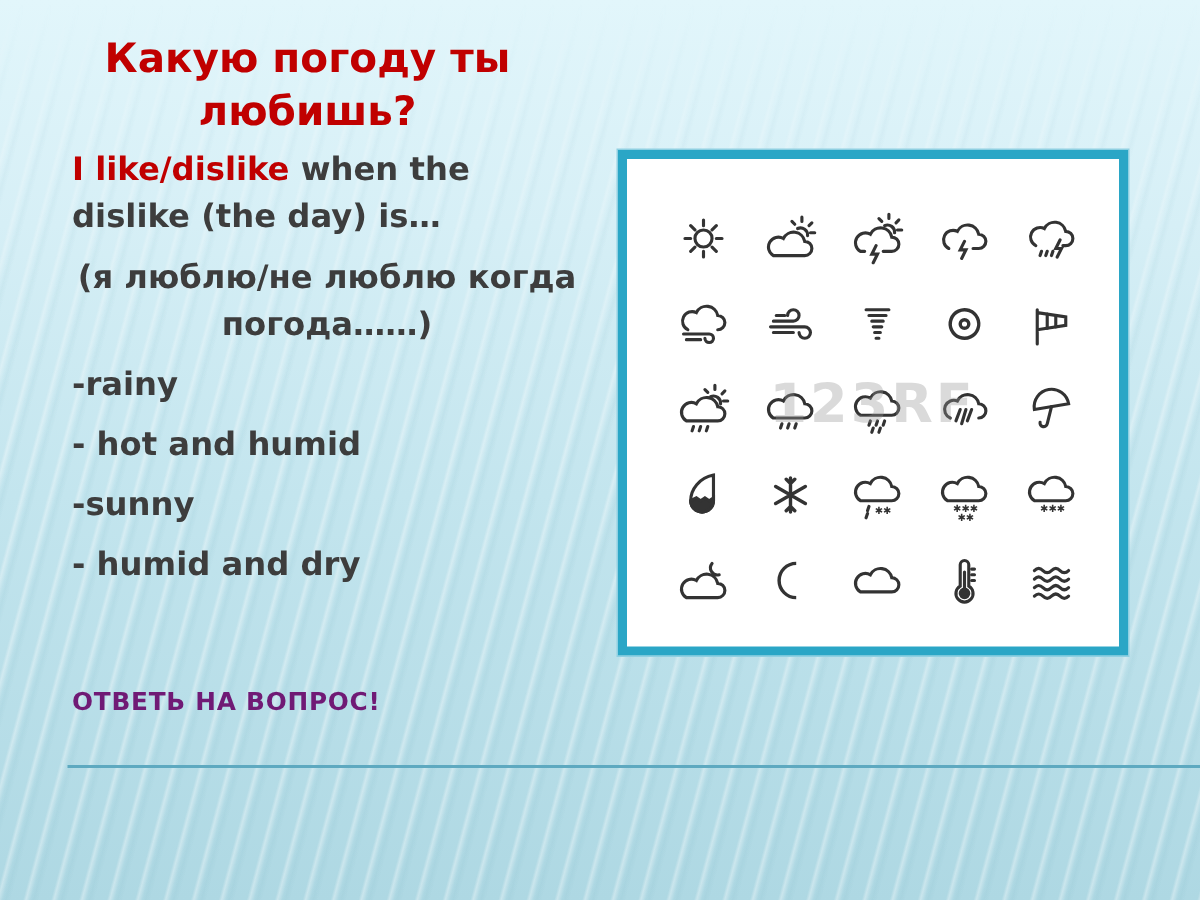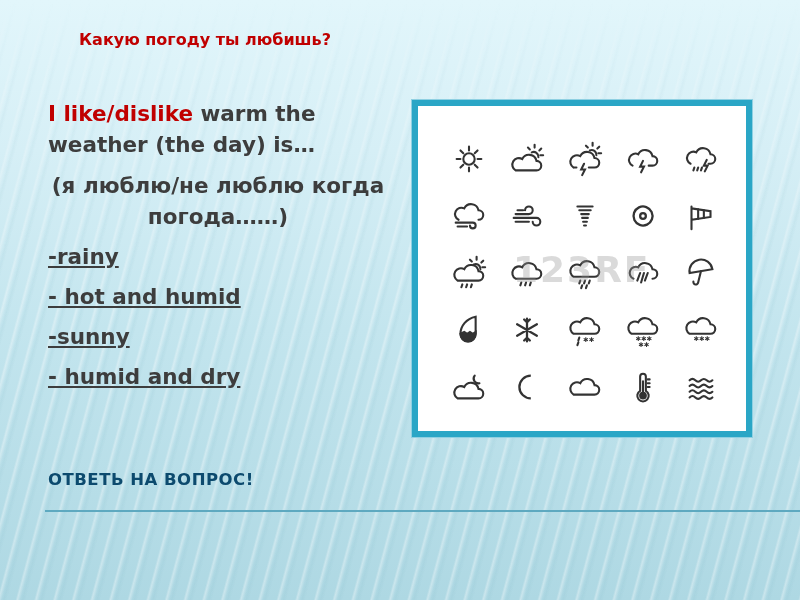--- a/index.html
+++ b/index.html
@@ -13,33 +13,33 @@
     background: repeating-linear-gradient(105deg,
       rgba(255,255,255,0) 0px, rgba(255,255,255,0) 8px,
       rgba(255,255,255,0.35) 10px, rgba(255,255,255,0) 13px,
       rgba(120,180,195,0.10) 15px, rgba(255,255,255,0) 18px);
     -webkit-mask-image: linear-gradient(180deg, transparent 0%, rgba(0,0,0,0.6) 15%, #000 50%);
             mask-image: linear-gradient(180deg, transparent 0%, rgba(0,0,0,0.6) 15%, #000 50%);
   }
   .title {
     position: absolute; left: 60px; top: 22px; width: 290px;
     text-align: center; color: #c00000; font-weight: bold;
-    font-size: 16px; line-height: 35px;
+    font-size: 27px; line-height: 35px;
   }
   .body-text {
     position: absolute; left: 48px; top: 98px; width: 340px;
     color: #3d3d3d; font-weight: bold; font-size: 21.5px; line-height: 31px;
   }
   .body-text p { margin: 0; }
   .body-text .gap { margin-top: 10px; text-align: center; }
-  .body-text .item { margin-top: 10px; line-height: 30px; text-decoration: underline; }
+  .body-text .item { margin-top: 10px; line-height: 30px; }
   .red { color: #c00000; margin-top: 47px; }
   .heading {
-    position: absolute; left: 48px; top: 470px;
-    font-size: 16.5px; font-weight: bold; color: #0c4a6e;
+    position: absolute; left: 48px; top: 458px;
+    font-size: 16.5px; font-weight: bold; color: #701a75;
     letter-spacing: 0.5px; text-transform: uppercase;
   }
   .rule {
     position: absolute; left: 45px; right: 0; top: 510px; height: 2px;
     background: #5ea9c0;
   }
   .icon-box {
     position: absolute; left: 412px; top: 100px; width: 328px; height: 325px;
     border: 6px solid #2aa6c6; background: #ffffff;
     box-shadow: 0 0 0 1px #8fd0e2;
@@ -56,21 +56,21 @@
   }
 </style>
 </head>
 <body>
 
 <div class="stripes"></div>
 
 <div class="title">Какую погоду ты любишь?</div>
 
 <div class="body-text">
-  <p><span class="red">I like/dislike</span><span> warm the weather (the day) is…</span></p>
+  <p><span class="red">I like/dislike</span><span> when the dislike (the day) is…</span></p>
   <p class="gap">(я люблю/не люблю когда погода……)</p>
   <p class="item">-rainy</p>
   <p class="item">- hot  and humid</p>
   <p class="item">-sunny</p>
   <p class="item">- humid and dry</p>
 </div>
 
 <div class="heading">Ответь на вопрос!</div>
 <div class="rule"></div>
 

